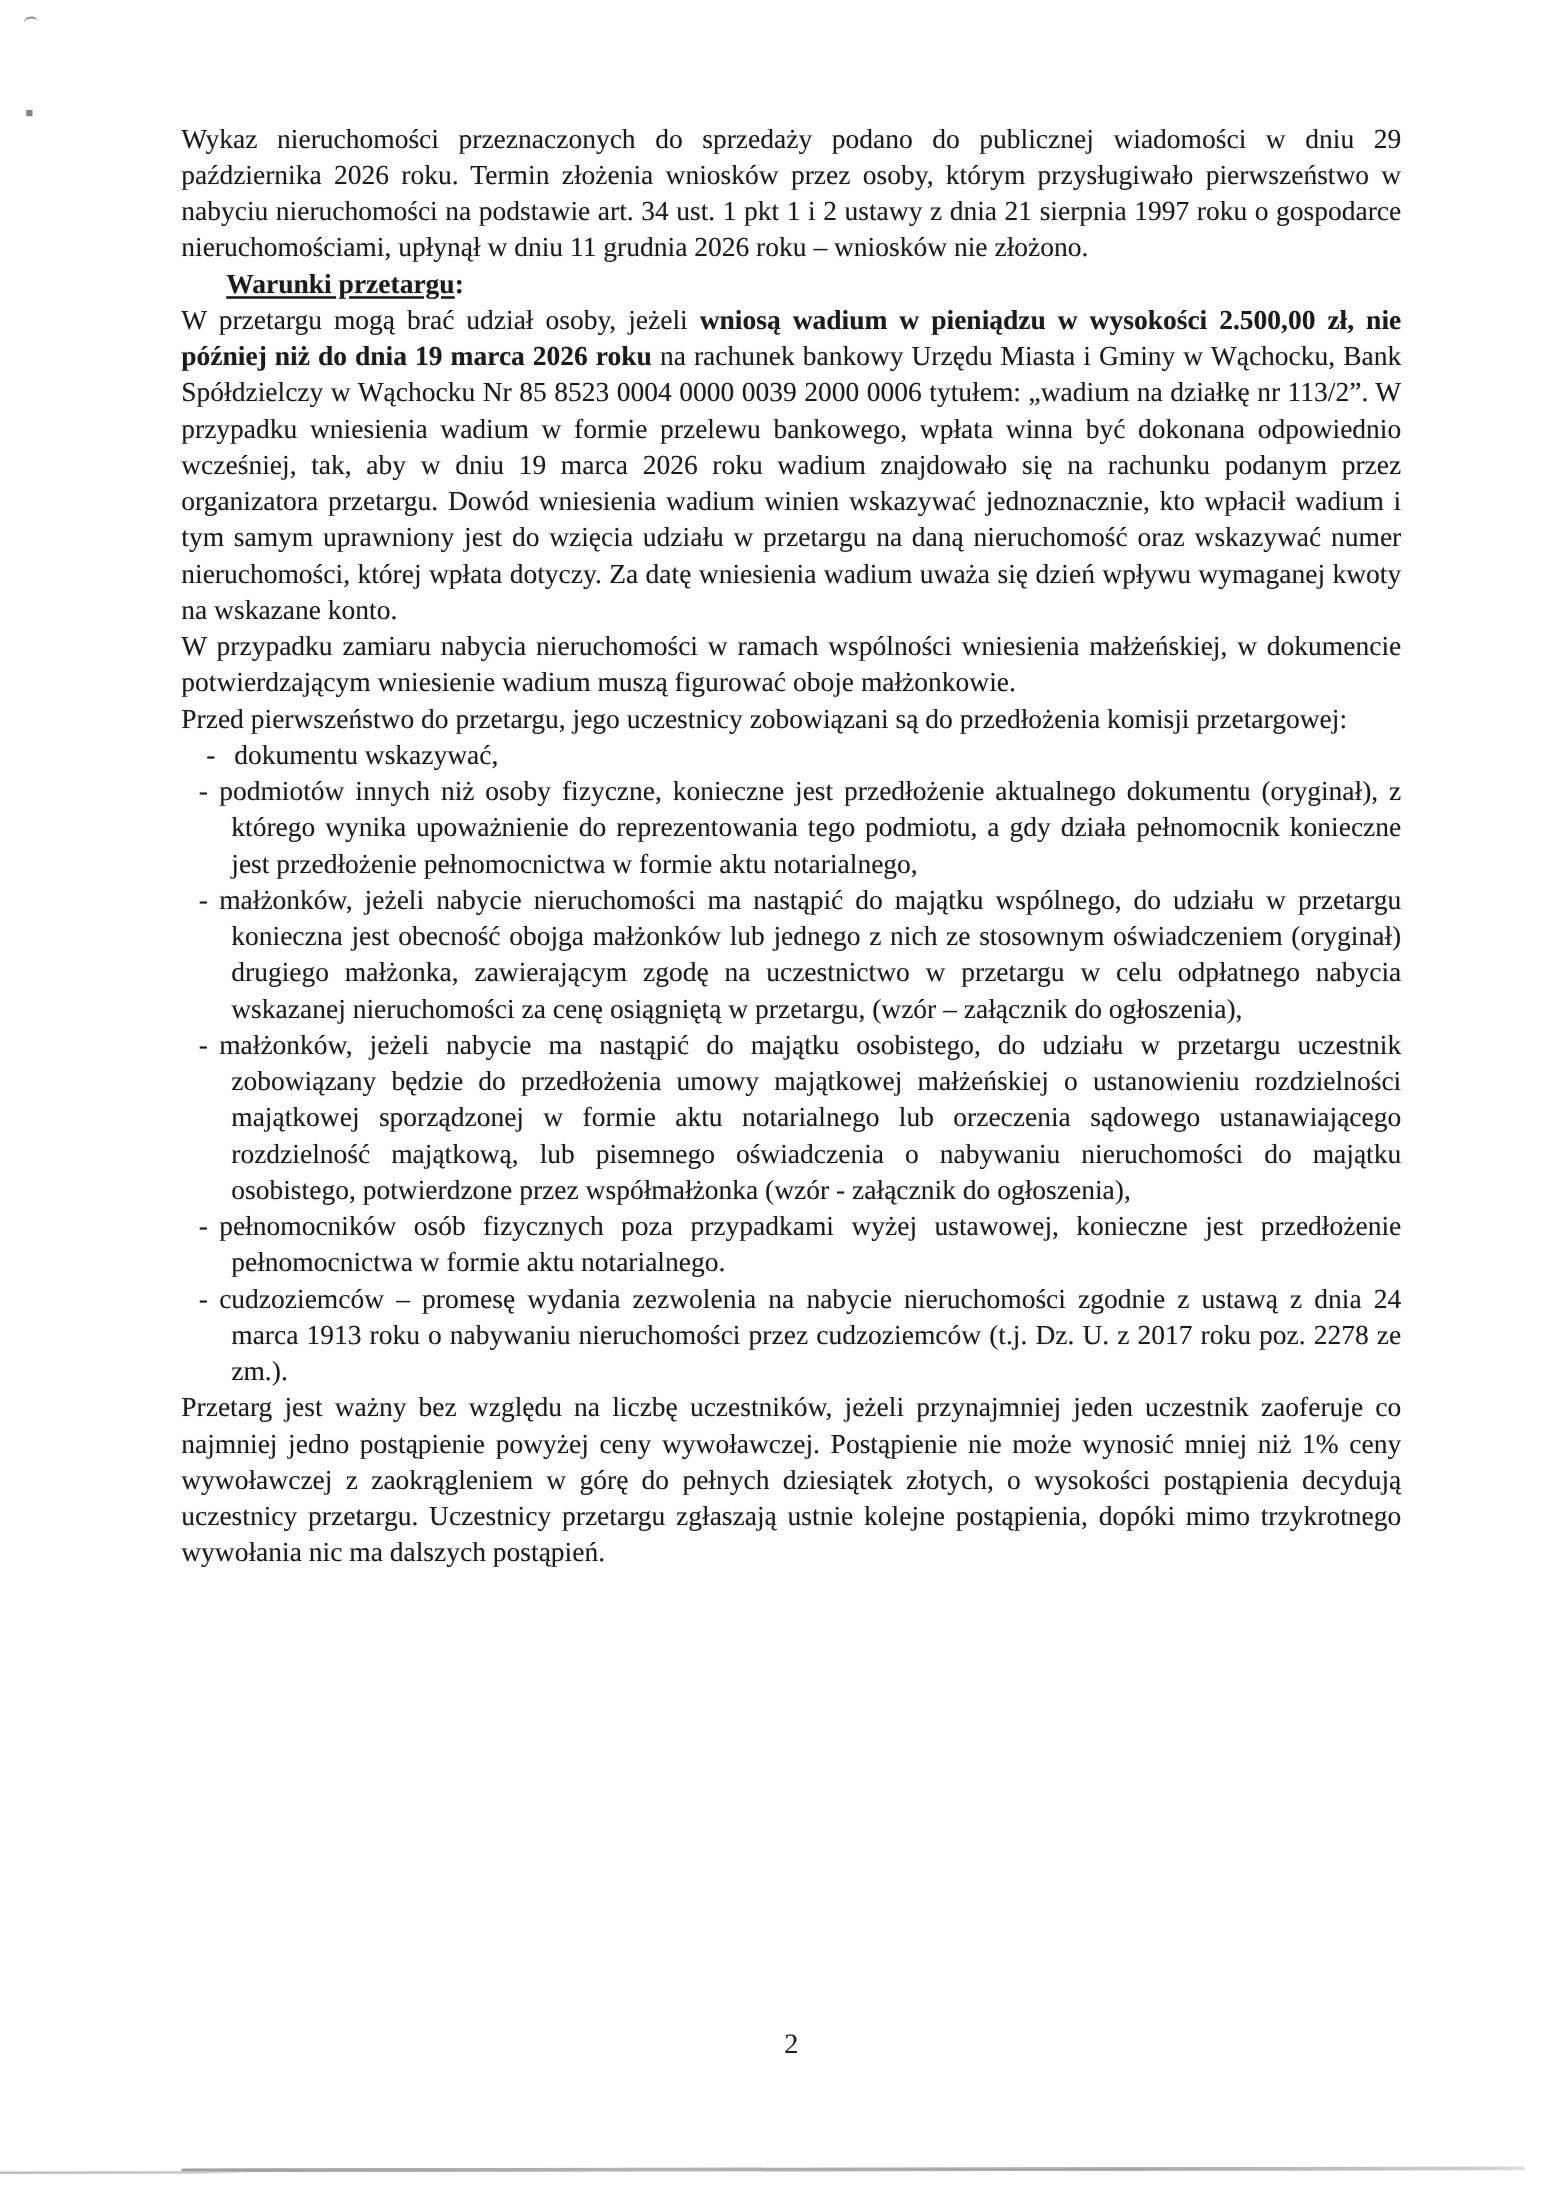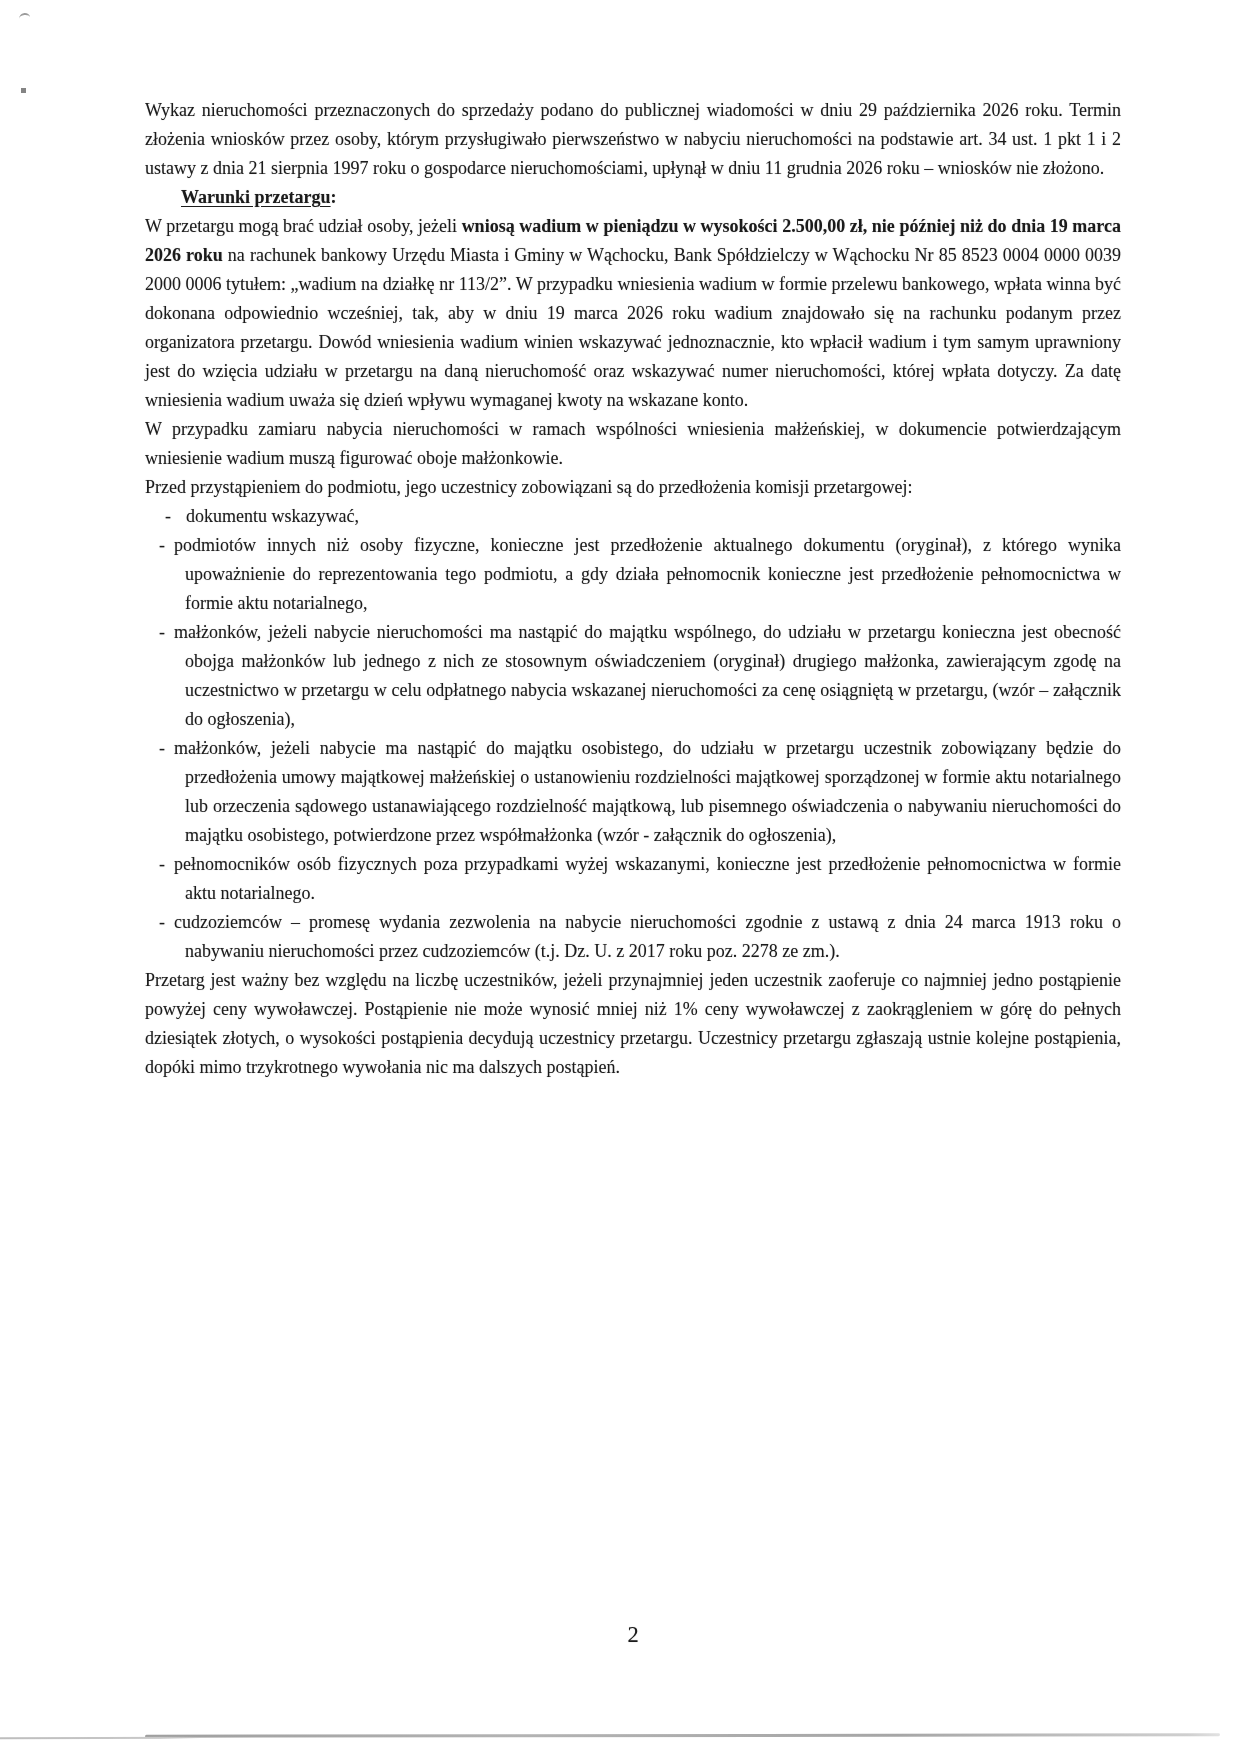--- a/index.html
+++ b/index.html
@@ -15,21 +15,21 @@
   .page {
     position: absolute;
     inset: 0;
     background: #ffffff;
   }
   .content {
     position: absolute;
     left: 145px;
     top: 96px;
     width: 976px;
-    font-size: 18px;
+    font-size: 22px;
     line-height: 29px;
     color: #1b1b1b;
     text-align: justify;
     text-shadow: 0 0 1px rgba(50,50,50,0.35);
   }
   .content p { margin: 0; }
   .bold { font-weight: bold; }
   .heading-text {
     font-weight: bold;
     text-decoration: underline;
@@ -119,33 +119,33 @@
 
     <p>Wykaz nieruchomości przeznaczonych do sprzedaży podano do publicznej wiadomości w dniu 29 października 2026 roku. Termin złożenia wniosków przez osoby, którym przysługiwało pierwszeństwo w nabyciu nieruchomości na podstawie art. 34 ust. 1 pkt 1 i 2 ustawy z dnia 21 sierpnia 1997 roku o gospodarce nieruchomościami, upłynął w dniu 11 grudnia 2026 roku – wniosków nie złożono.</p>
 
     <p><span class="heading-text">Warunki przetargu</span><span class="heading-colon">:</span></p>
 
     <p><span>W przetargu mogą brać udział osoby, jeżeli </span><span class="bold">wniosą wadium w pieniądzu w wysokości 2.500,00 zł, nie później niż do dnia 19 marca 2026 roku</span><span> na rachunek bankowy Urzędu Miasta i Gminy w Wąchocku, Bank Spółdzielczy w Wąchocku Nr 85 8523 0004 0000 0039 2000 0006 tytułem: „wadium na działkę nr 113/2”. W przypadku wniesienia wadium w formie przelewu bankowego, wpłata winna być dokonana odpowiednio wcześniej, tak, aby w dniu 19 marca 2026 roku wadium znajdowało się na rachunku podanym przez organizatora przetargu. Dowód wniesienia wadium winien wskazywać jednoznacznie, kto wpłacił wadium i tym samym uprawniony jest do wzięcia udziału w przetargu na daną nieruchomość oraz wskazywać numer nieruchomości, której wpłata dotyczy. Za datę wniesienia wadium uważa się dzień wpływu wymaganej kwoty na wskazane konto.</span></p>
 
     <p>W przypadku zamiaru nabycia nieruchomości w ramach wspólności wniesienia małżeńskiej, w dokumencie potwierdzającym wniesienie wadium muszą figurować oboje małżonkowie.</p>
 
 
-    <p>Przed przystąpieniem do podmiotu, jego uczestnicy zobowiązani są do przedłożenia komisji przetargowej:</p>
+    <p>Przed pierwszeństwo do przetargu, jego uczestnicy zobowiązani są do przedłożenia komisji przetargowej:</p>
 
     <p class="li li-identity"><span class="dash">-</span><span>dokumentu wskazywać,</span></p>
 
 
 
     <p class="li"><span class="dash">-</span><span>podmiotów innych niż osoby fizyczne, konieczne jest przedłożenie aktualnego dokumentu (oryginał), z którego wynika upoważnienie do reprezentowania tego podmiotu, a gdy działa pełnomocnik konieczne jest przedłożenie pełnomocnictwa w formie aktu notarialnego,</span></p>
 
     <p class="li"><span class="dash">-</span><span>małżonków, jeżeli nabycie nieruchomości ma nastąpić do majątku wspólnego, do udziału w przetargu konieczna jest obecność obojga małżonków lub jednego z nich ze stosownym oświadczeniem (oryginał) drugiego małżonka, zawierającym zgodę na uczestnictwo w przetargu w celu odpłatnego nabycia wskazanej nieruchomości za cenę osiągniętą w przetargu, (wzór – załącznik do ogłoszenia),</span></p>
 
     <p class="li"><span class="dash">-</span><span>małżonków, jeżeli nabycie ma nastąpić do majątku osobistego, do udziału w przetargu uczestnik zobowiązany będzie do przedłożenia umowy majątkowej małżeńskiej o ustanowieniu rozdzielności majątkowej sporządzonej w formie aktu notarialnego lub orzeczenia sądowego ustanawiającego rozdzielność majątkową, lub pisemnego oświadczenia o nabywaniu nieruchomości do majątku osobistego, potwierdzone przez współmałżonka (wzór - załącznik do ogłoszenia),</span></p>
 
-    <p class="li"><span class="dash">-</span><span>pełnomocników osób fizycznych poza przypadkami wyżej wskazanymi, konieczne jest przedłożenie pełnomocnictwa w formie aktu notarialnego.</span></p>
+    <p class="li"><span class="dash">-</span><span>pełnomocników osób fizycznych poza przypadkami wyżej ustawowej, konieczne jest przedłożenie pełnomocnictwa w formie aktu notarialnego.</span></p>
 
     <p class="li"><span class="dash">-</span><span>cudzoziemców – promesę wydania zezwolenia na nabycie nieruchomości zgodnie z ustawą z dnia 24 marca 1913 roku o nabywaniu nieruchomości przez cudzoziemców (t.j. Dz. U. z 2017 roku poz. 2278 ze zm.).</span></p>
 
     <p>Przetarg jest ważny bez względu na liczbę uczestników, jeżeli przynajmniej jeden uczestnik zaoferuje co najmniej jedno postąpienie powyżej ceny wywoławczej. Postąpienie nie może wynosić mniej niż 1% ceny wywoławczej z zaokrągleniem w górę do pełnych dziesiątek złotych, o wysokości postąpienia decydują uczestnicy przetargu. Uczestnicy przetargu zgłaszają ustnie kolejne postąpienia, dopóki mimo trzykrotnego wywołania nic ma dalszych postąpień.</p>
 
   </div>
 
   <div class="page-number">2</div>
 
   <div class="scan-edge-line">

